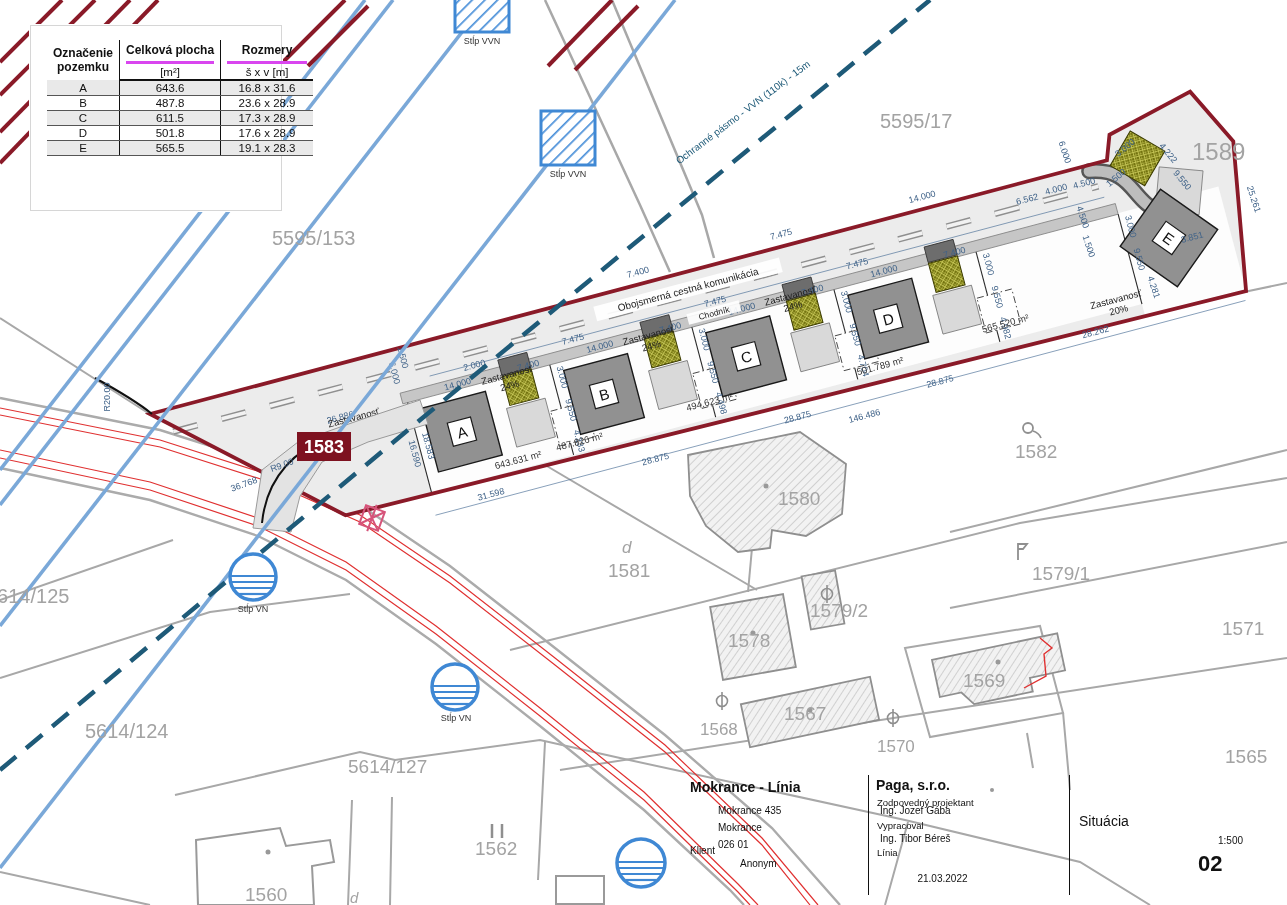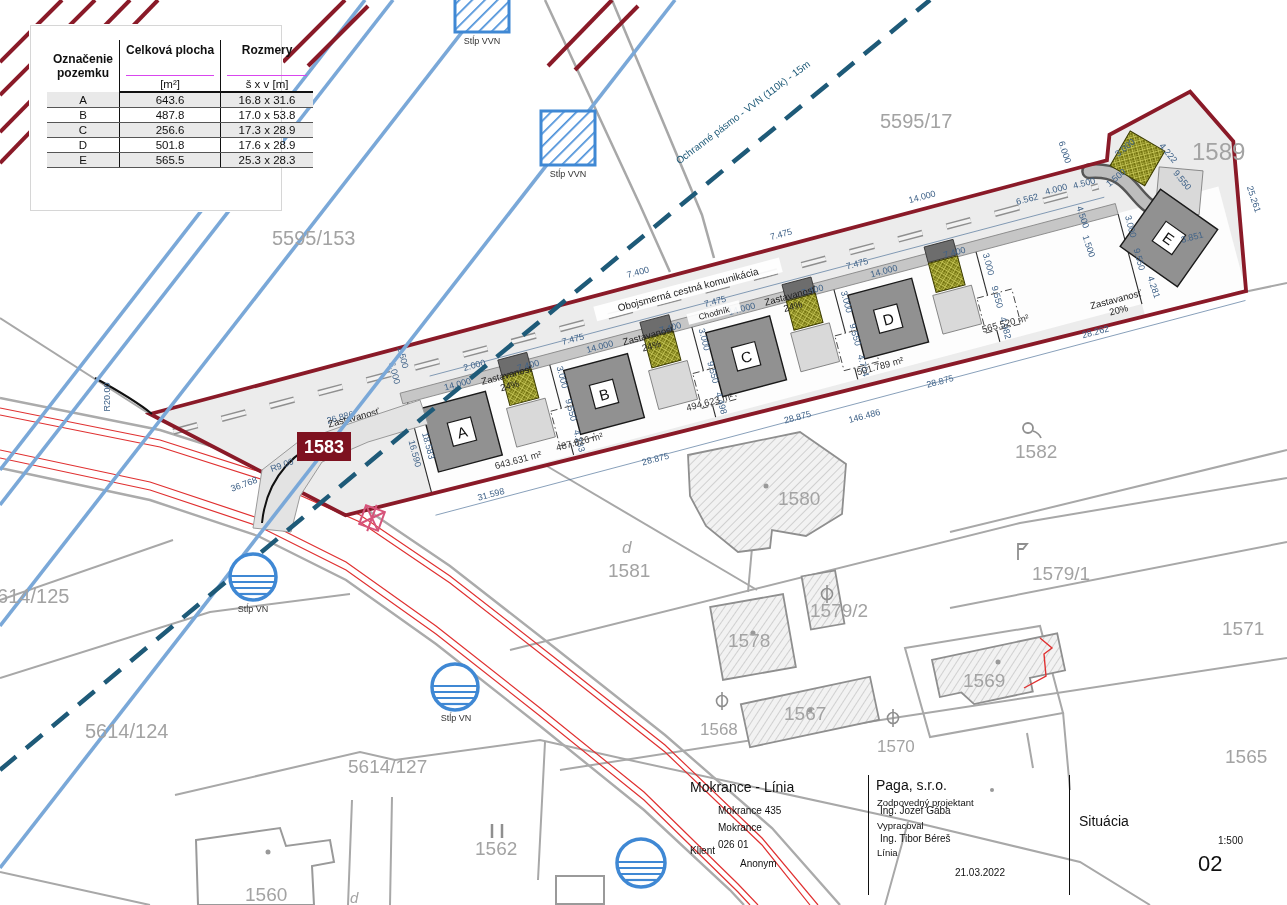--- a/index.html
+++ b/index.html
@@ -10,27 +10,27 @@
   .panel{position:absolute;left:30px;top:25px;width:250px;height:184px;background:#fff;
          border:1px solid #d6d6d6;box-shadow:0 0 0 1px #fff;}
   .legend{border-collapse:collapse;margin:14px 0 0 16px;font-size:11.5px;color:#111;}
   .legend td{padding:1px 6px;text-align:center;white-space:nowrap;}
   .legend .hd{font-weight:bold;font-size:12px;}
   .legend .cL{border-right:1.6px solid #111;}
   .legend .cM{border-right:1.6px solid #111;min-width:88px;}
   .legend .cR{min-width:80px;}
   .legend tr.sub td{border-bottom:2.2px solid #111;}
   .legend tr.d1  td{border-bottom:1px solid #555;}
-  .legend tr.hr1 .uline{border-bottom:1px solid #d946ef;display:block;padding:2px 0 18px;}
+  .legend tr.hr1 .uline{border-bottom:3px solid #d946ef;display:block;padding:2px 0 4px;}
   .legend tr.shade td{background:#e9e9e9;}
   
   .tblock{position:absolute;left:680px;top:775px;width:607px;height:130px;font-size:10px;color:#111;}
   .tblock .v{position:absolute;top:0;width:0;height:120px;border-left:1.3px solid #111;}
   .tblock .t{position:absolute;white-space:nowrap;}
-  .b{font-weight:normal;}
+  .b{font-weight:bold;}
 </style>
 </head>
 <body>
 
 <div id="stage">
 <svg width="1287" height="905" viewBox="0 0 1287 905">
   <defs>
     <pattern id="hg" width="6" height="6" patternUnits="userSpaceOnUse" patternTransform="rotate(45)">
       <rect width="6" height="6" fill="#f2f2f2"></rect>
           <path d="M0,0V6" stroke="#b4b4b4" stroke-width="1.1"></path>
@@ -405,54 +405,54 @@
       <td class="cR">š x v [m]</td>
     </tr>
     <tr class="d1 shade">
       <td class="cL">A</td>
             <td class="cM">643.6</td>
             <td class="cR">16.8 x 31.6</td>
           </tr>
     <tr class="d1">
       <td class="cL">B</td>
             <td class="cM">487.8</td>
-            <td class="cR">17.0 x 53.8</td>
+            <td class="cR">23.6 x 28.9</td>
           </tr>
     <tr class="d1 shade">
       <td class="cL">C</td>
-            <td class="cM">256.6</td>
+            <td class="cM">611.5</td>
             <td class="cR">17.3 x 28.9</td>
           </tr>
     <tr class="d1">
       <td class="cL">D</td>
             <td class="cM">501.8</td>
             <td class="cR">17.6 x 28.9</td>
           </tr>
     <tr class="d1 shade">
       <td class="cL">E</td>
             <td class="cM">565.5</td>
-            <td class="cR">25.3 x 28.3</td>
+            <td class="cR">19.1 x 28.3</td>
           </tr>
   </tbody>
       </table>
 </div>
 
 <div class="tblock">
   <div class="v" style="left:188px"></div>
   <div class="v" style="left:389px"></div>
   <div class="t b" style="left:10px;top:4px;font-size:14px">Mokrance - Línia</div>
   <div class="t" style="left:38px;top:30px">Mokrance 435</div>
   <div class="t" style="left:38px;top:47px">Mokrance</div>
   <div class="t" style="left:38px;top:64px">026 01</div>
   <div class="t" style="left:10px;top:70px">Klient</div>
   <div class="t" style="left:60px;top:83px;width:86px;text-align:left">Anonym</div>
   <div class="t b" style="left:196px;top:2px;font-size:14px">Paga, s.r.o.</div>
   <div class="t" style="left:197px;top:22px;font-size:9.5px">Zodpovedný projektant</div>
   <div class="t" style="left:200px;top:30px;width:125px;text-align:left">Ing. Jozef Gába</div>
   <div class="t" style="left:197px;top:45px;font-size:9.5px">Vypracoval</div>
   <div class="t" style="left:200px;top:58px;width:125px;text-align:left">Ing. Tibor Béreš</div>
   <div class="t" style="left:197px;top:72px;font-size:9.5px">Línia</div>
-  <div class="t" style="left:200px;top:92px;width:125px;text-align:right">21.03.2022</div>
+  <div class="t" style="left:200px;top:98px;width:125px;text-align:center">21.03.2022</div>
   <div class="t" style="left:399px;top:38px;font-size:14px">Situácia</div>
   <div class="t" style="left:538px;top:60px">1:500</div>
   <div class="t b" style="left:518px;top:76px;font-size:22px">02</div>
 </div>
 </div>
 
 </body></html>

